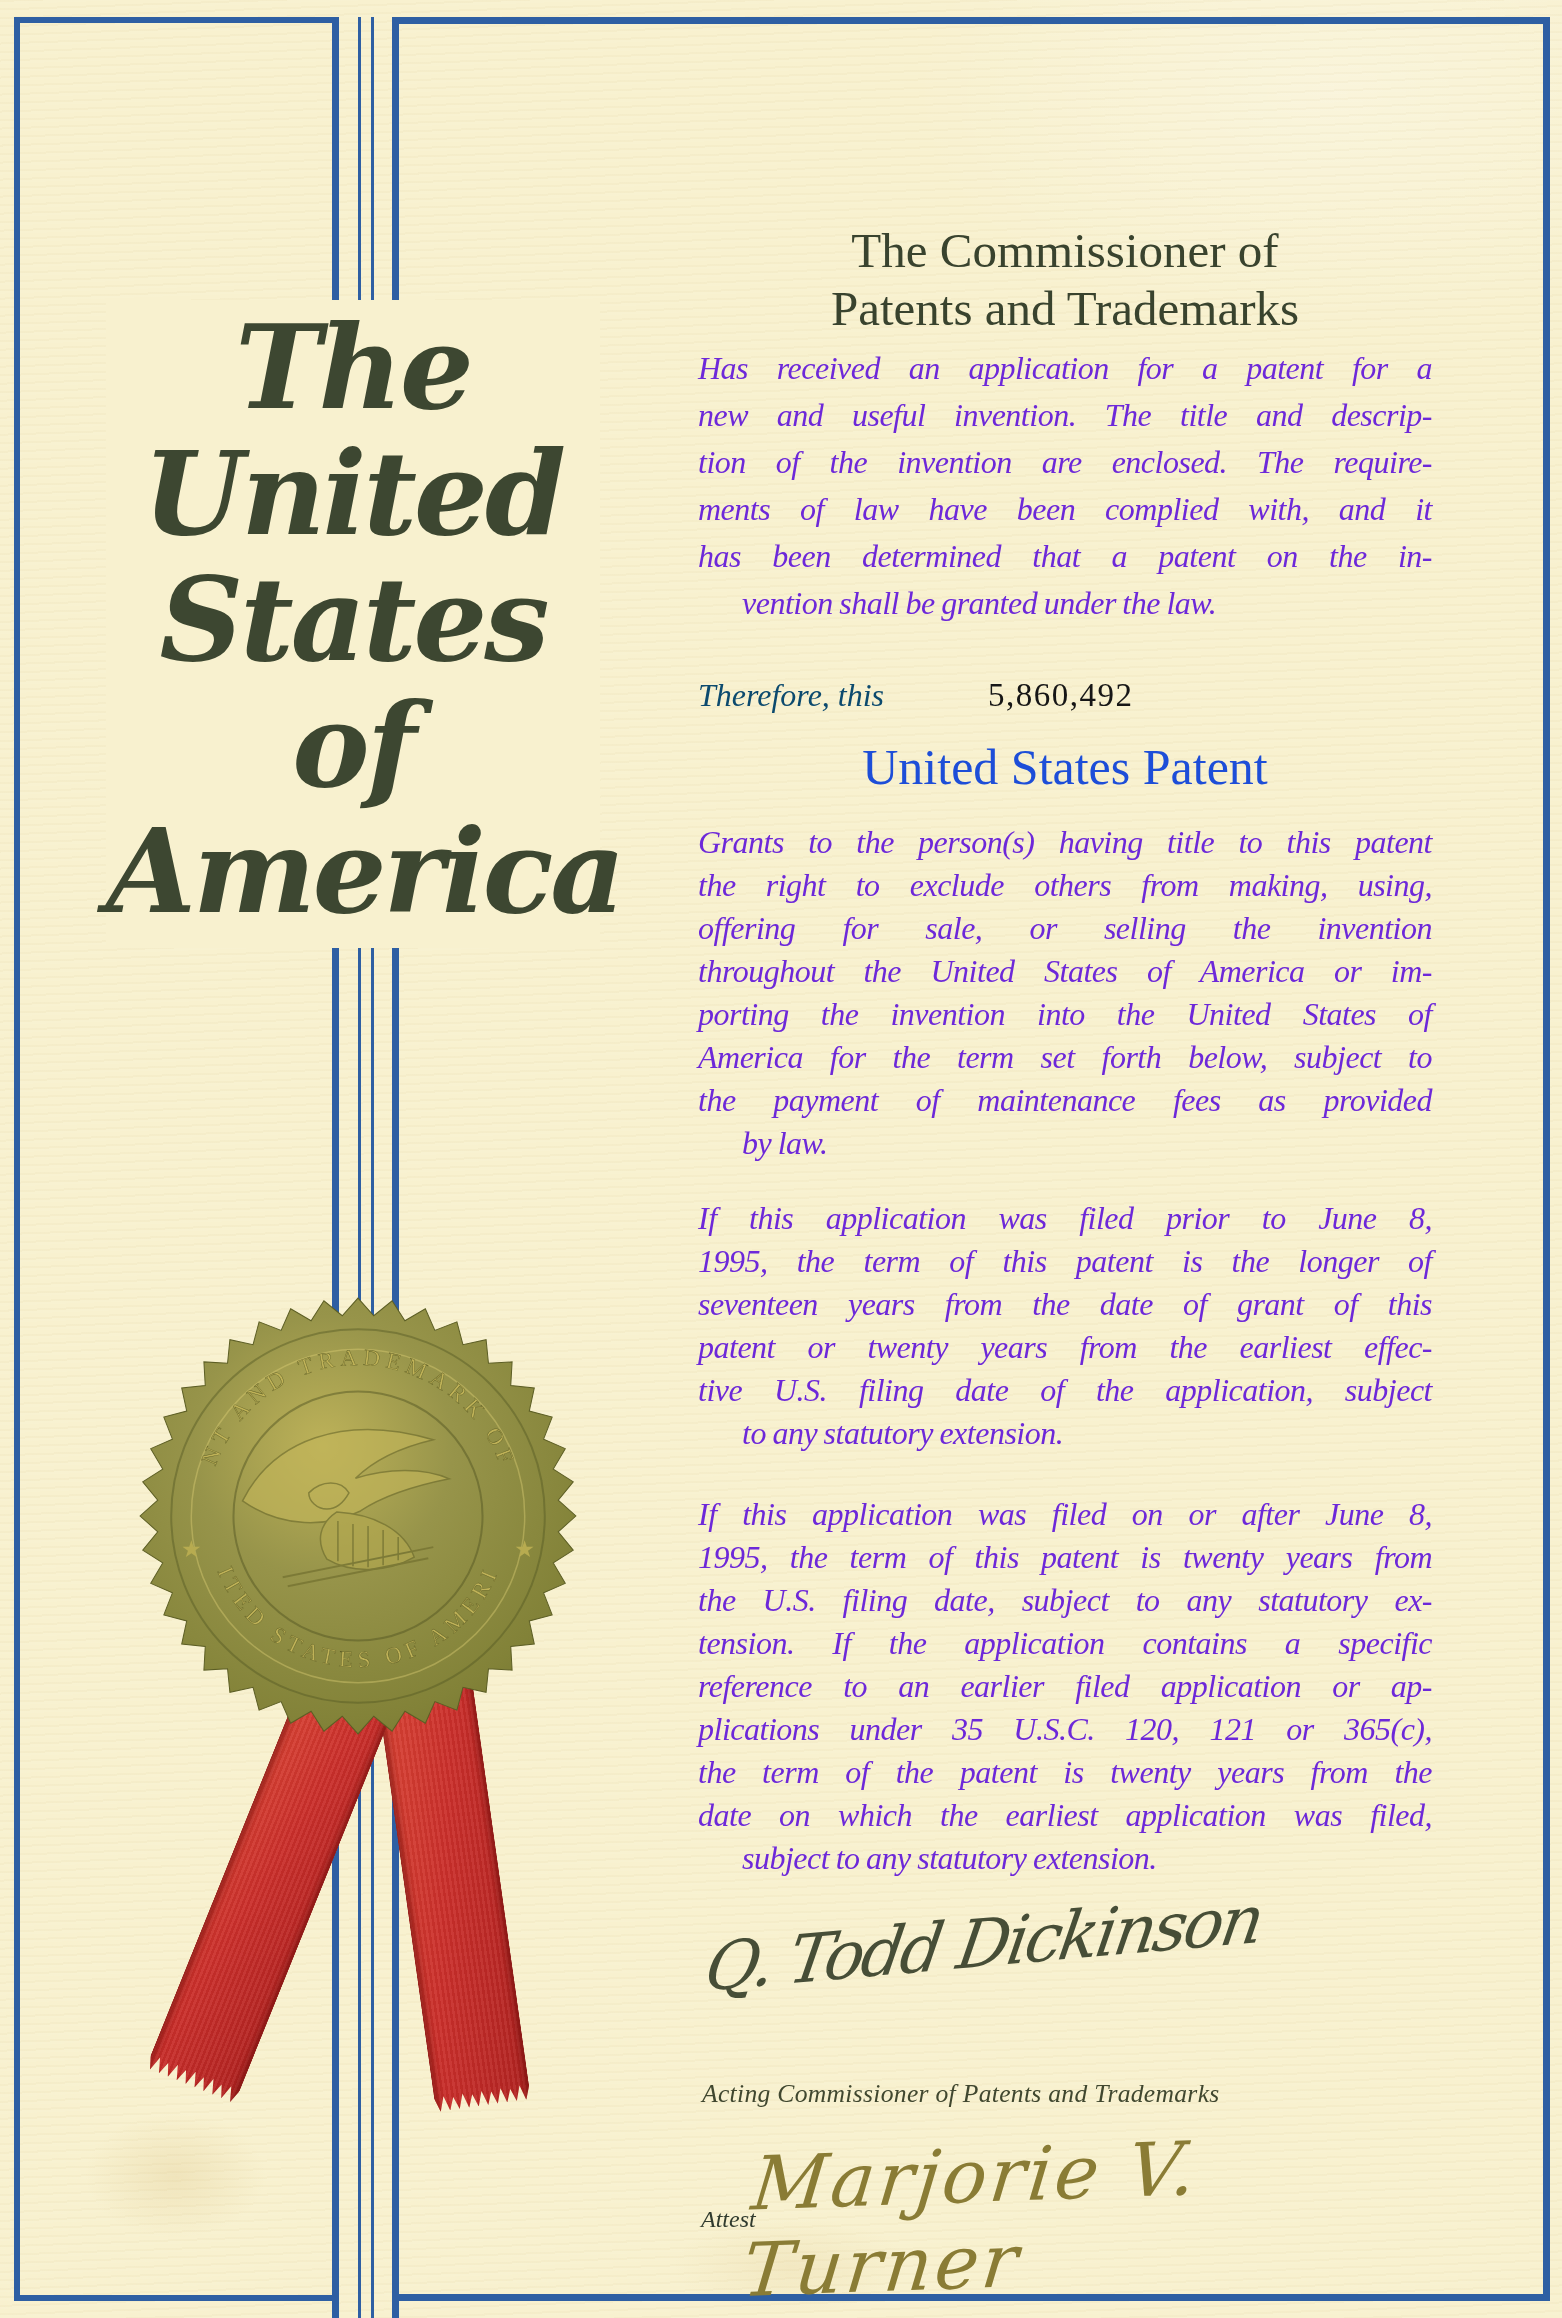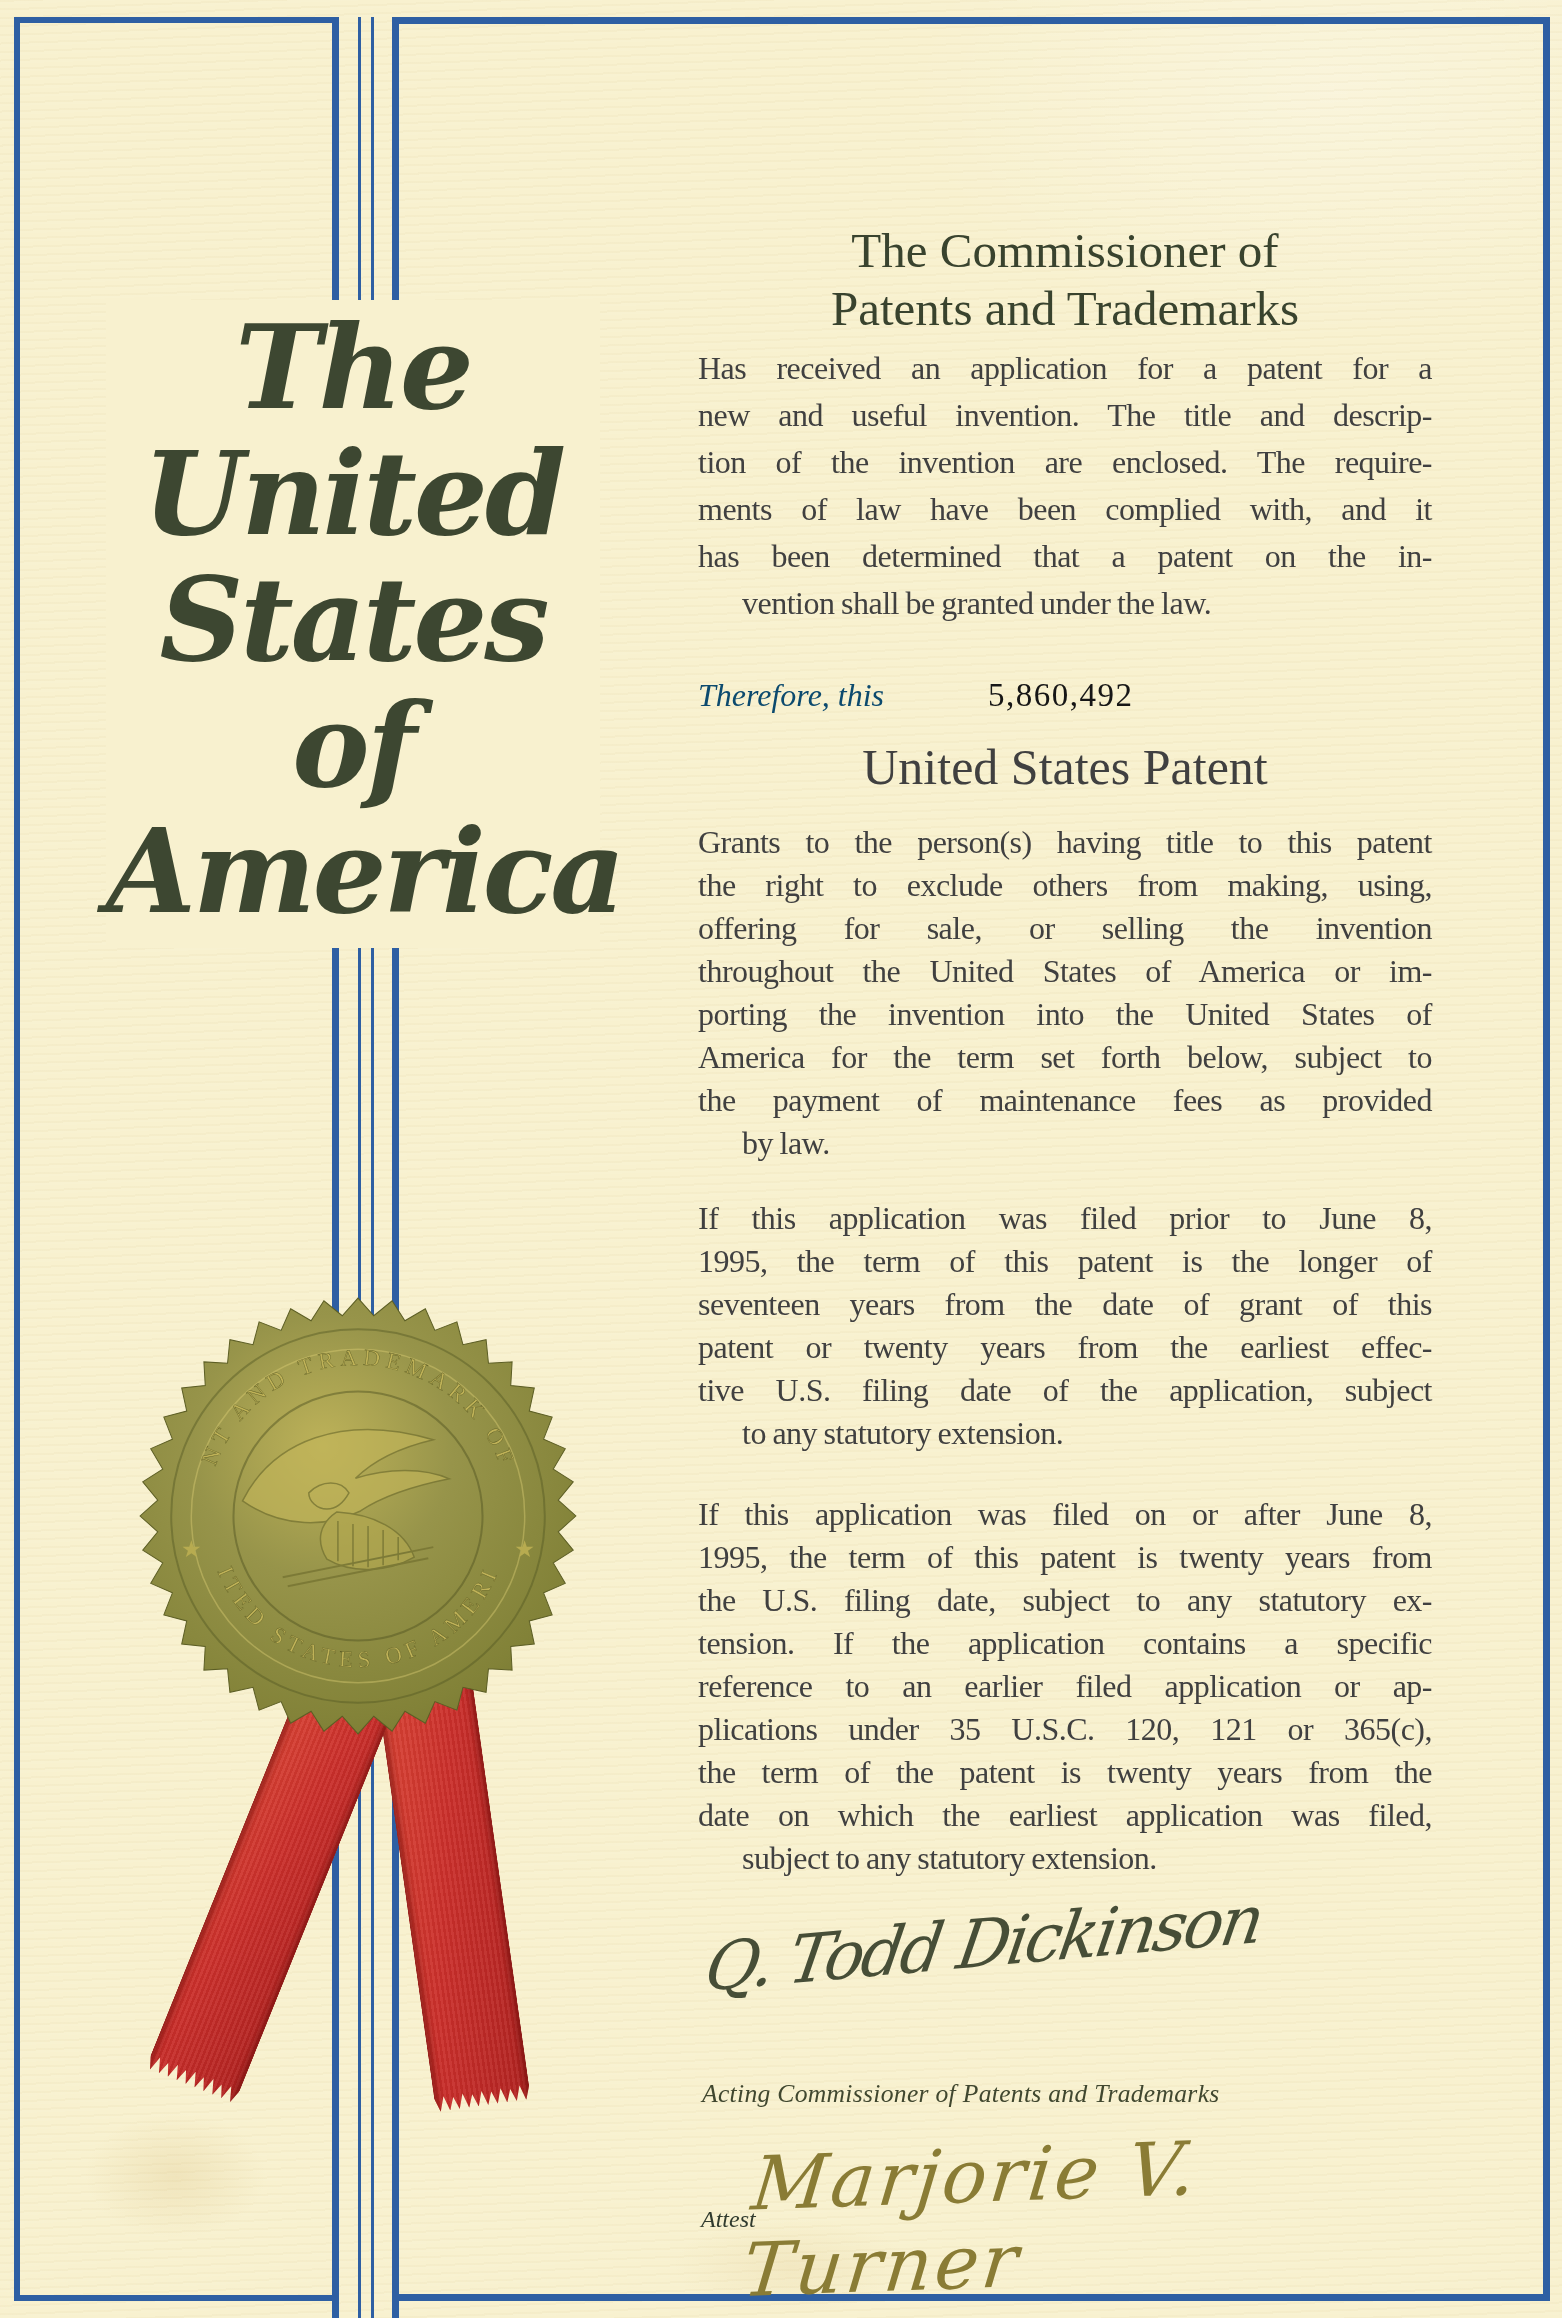--- a/index.html
+++ b/index.html
@@ -37,34 +37,34 @@
   }
   .title-line{
     font-family:"DejaVu Serif",serif;font-style:italic;font-weight:bold;
     font-size:116px;line-height:126px;color:#3d4731;letter-spacing:-3px;
   }
 
   
   .right-col{position:absolute;left:698px;top:12px;width:734px;height:2037px;z-index:2;}
   .rc-header{position:absolute;top:210px;width:100%;text-align:center;
     font-size:49px;line-height:58px;color:#39432e;}
-  .para{position:absolute;width:100%;color:#404040;
+  .para{position:absolute;width:100%;font-style:italic;color:#6d28d9;
     font-size:32px;line-height:43px;letter-spacing:-0.5px;word-spacing:-1px;}
   .para .tline{white-space:nowrap;text-align:justify;text-align-last:justify;text-justify:inter-word;}
   .para .tline.tlast{text-align-last:left;margin-left:44px;}
   .p-intro{top:333px;line-height:47px;}
   .p-grant{top:809px;}
   .p-prior{top:1185px;}
   .p-after{top:1481px;}
   .therefore-row{position:absolute;top:665px;width:100%;white-space:nowrap;}
   .therefore-label{font-style:italic;font-size:32px;color:#0c4a6e;}
   .patent-number{display:inline-block;margin-left:102px;font-style:normal;
     font-size:33px;color:#161616;letter-spacing:1.5px;}
   .patent-heading{position:absolute;top:726px;width:100%;text-align:center;
-    font-size:50px;color:#404040;}
+    font-size:50px;color:#1d4ed8;}
 
   .sig-comm{position:absolute;left:2px;top:1918px;z-index:2;
     font-family:"DejaVu Serif",serif;font-style:italic;font-size:66px;color:#474e37;
     letter-spacing:-3px;transform:rotate(-5deg) skewX(-14deg);transform-origin:left bottom;}
   .comm-title{position:absolute;left:4px;top:2067px;font-style:italic;
     font-size:25.6px;color:#40472f;letter-spacing:0.3px;}
   .sig-attest{position:absolute;left:41px;top:2129px;
     font-family:"DejaVu Serif",serif;font-style:italic;font-size:74px;color:#8a7c35;
     letter-spacing:3px;transform:rotate(-2deg) skewX(-8deg);transform-origin:left bottom;}
   .attest-label{position:absolute;left:3px;top:2194px;font-style:italic;

